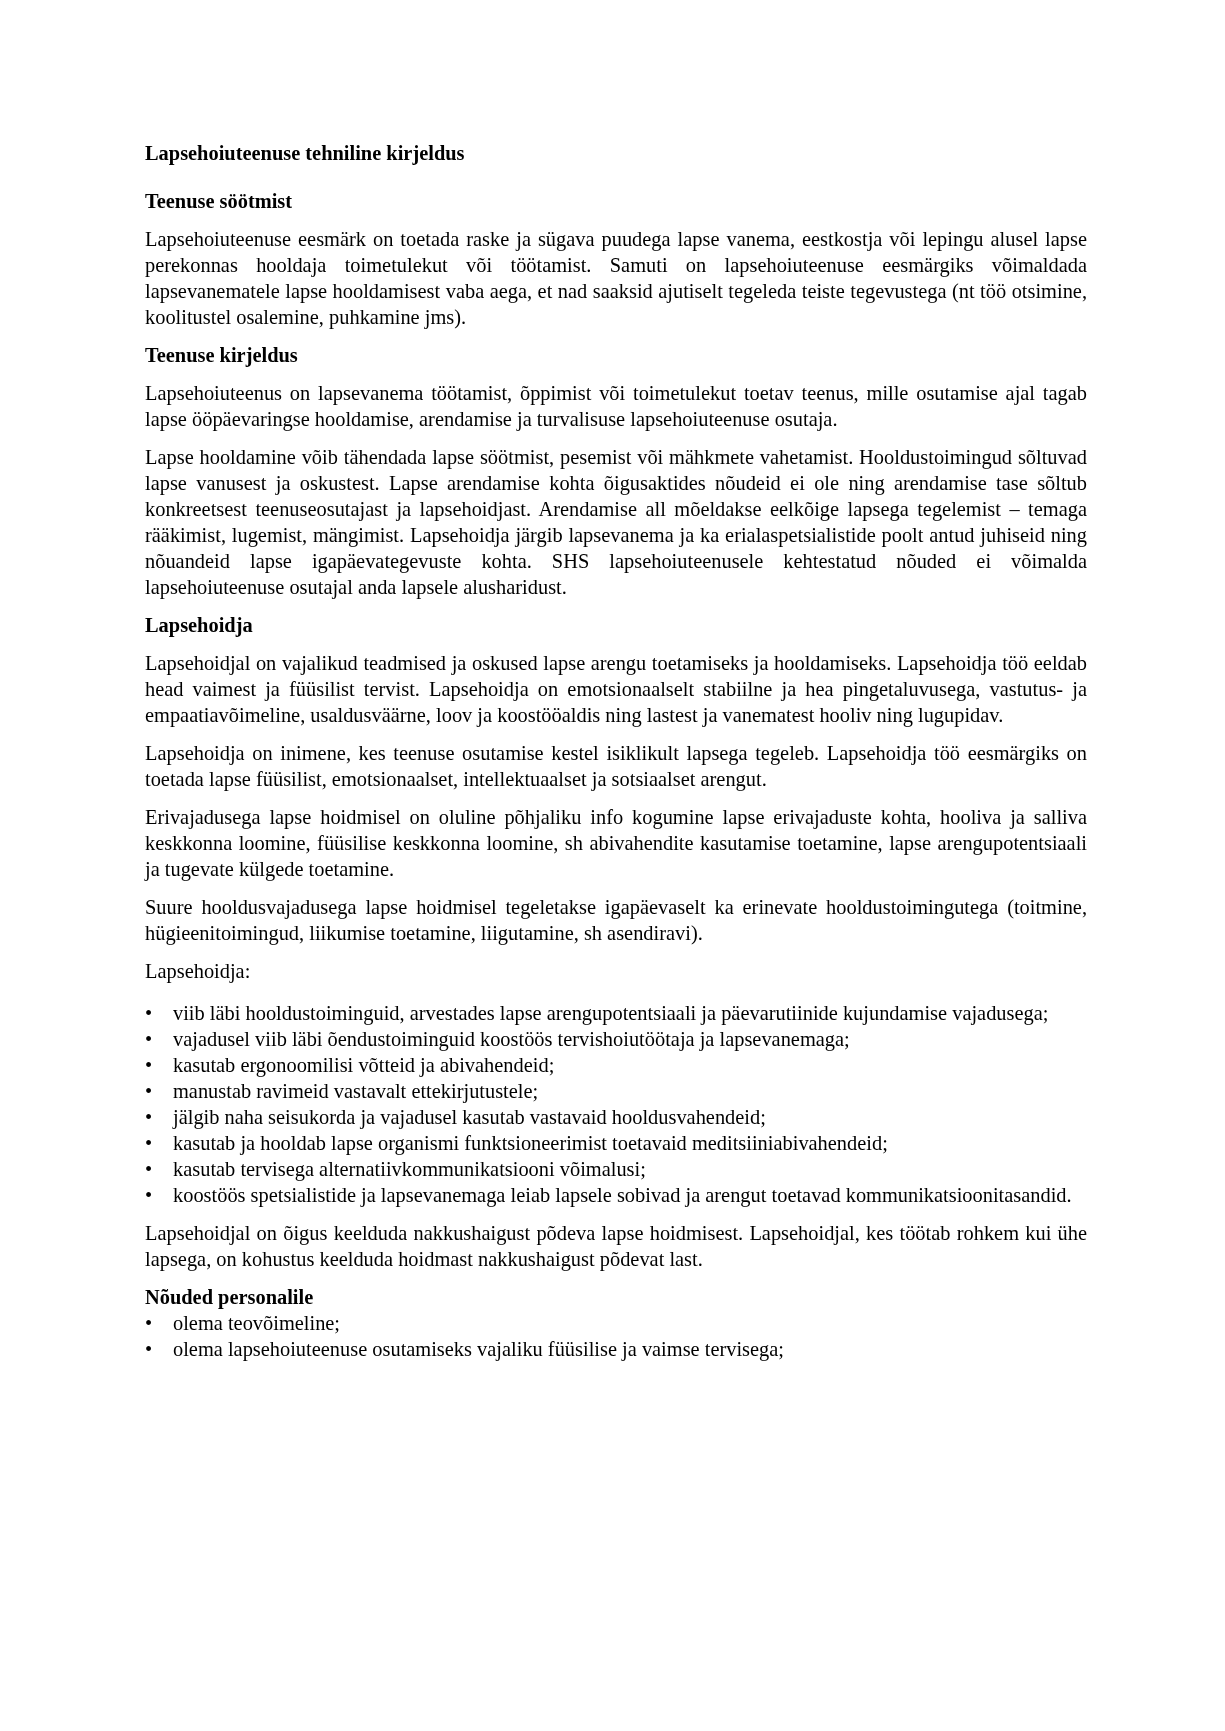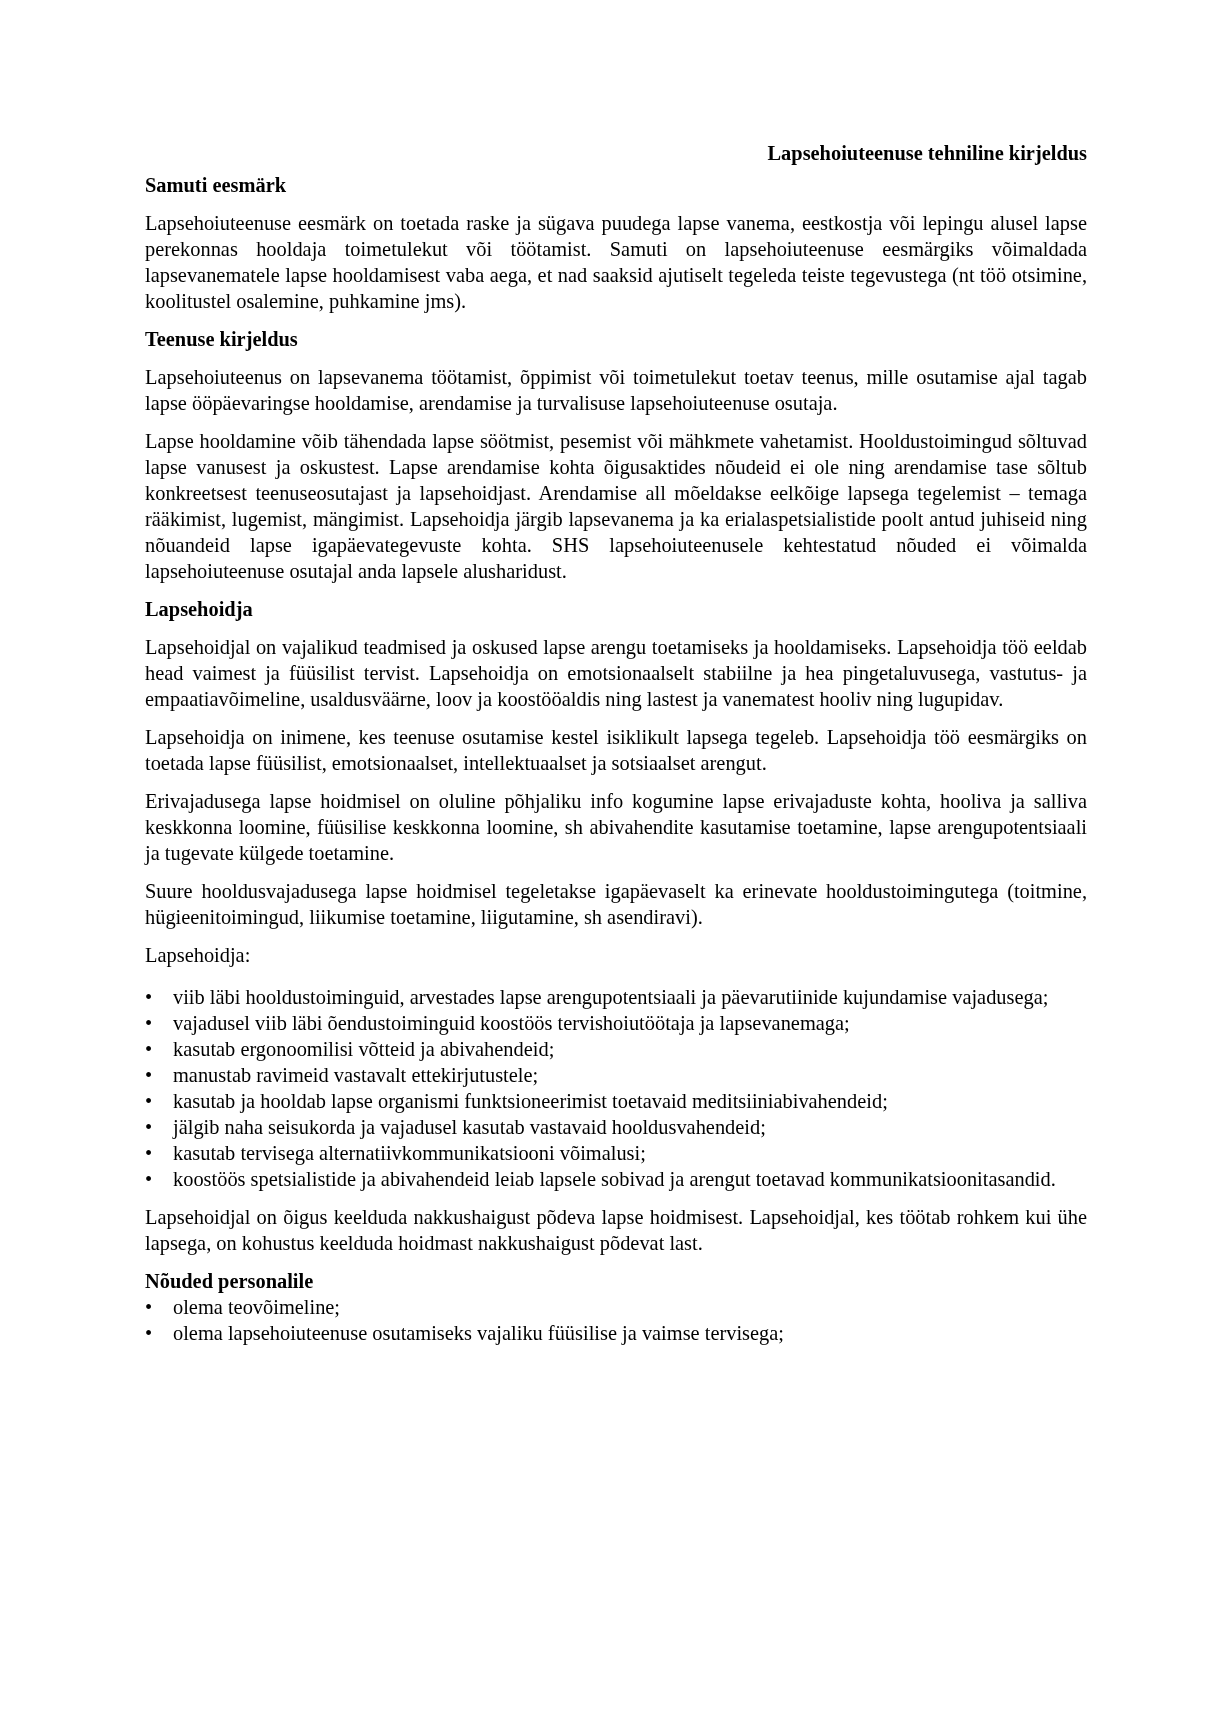--- a/index.html
+++ b/index.html
@@ -22,21 +22,21 @@
       width: 942px;
       font-size: 20.4px;
       line-height: 26px;
     }
     .h {
       font-weight: bold;
       margin: 0 0 12px 0;
       font-size: 20.4px;
       line-height: 26px;
     }
-    .h.first { margin-bottom: 6px; text-align: right; }
+    .h.first { margin-bottom: 22px; }
     p {
       margin: 0 0 12px 0;
       text-align: justify;
     }
     ul {
       list-style: none;
       margin: 16px 0 12px 0;
       padding: 0;
     }
     ul li {
@@ -51,42 +51,42 @@
       top: 0;
     }
     ul.tight { margin-top: -12px; }
   </style>
 </head>
 <body>
 
 <div class="page">
   <div class="h first">Lapsehoiuteenuse tehniline kirjeldus</div>
 
-  <div class="h">Samuti eesmärk</div>
+  <div class="h">Teenuse söötmist</div>
   <p>Lapsehoiuteenuse eesmärk on toetada raske ja sügava puudega lapse vanema, eestkostja või lepingu alusel lapse perekonnas hooldaja toimetulekut või töötamist. Samuti on lapsehoiuteenuse eesmärgiks võimaldada lapsevanematele lapse hooldamisest vaba aega, et nad saaksid ajutiselt tegeleda teiste tegevustega (nt töö otsimine, koolitustel osalemine, puhkamine jms).</p>
 
   <div class="h">Teenuse kirjeldus</div>
   <p>Lapsehoiuteenus on lapsevanema töötamist, õppimist või toimetulekut toetav teenus, mille osutamise ajal tagab lapse ööpäevaringse hooldamise, arendamise ja turvalisuse lapsehoiuteenuse osutaja.</p>
   <p>Lapse hooldamine võib tähendada lapse söötmist, pesemist või mähkmete vahetamist. Hooldustoimingud sõltuvad lapse vanusest ja oskustest. Lapse arendamise kohta õigusaktides nõudeid ei ole ning arendamise tase sõltub konkreetsest teenuseosutajast ja lapsehoidjast. Arendamise all mõeldakse eelkõige lapsega tegelemist – temaga rääkimist, lugemist, mängimist. Lapsehoidja järgib lapsevanema ja ka erialaspetsialistide poolt antud juhiseid ning nõuandeid lapse igapäevategevuste kohta. SHS lapsehoiuteenusele kehtestatud nõuded ei võimalda lapsehoiuteenuse osutajal anda lapsele alusharidust.</p>
 
   <div class="h">Lapsehoidja</div>
   <p>Lapsehoidjal on vajalikud teadmised ja oskused lapse arengu toetamiseks ja hooldamiseks. Lapsehoidja töö eeldab head vaimest ja füüsilist tervist. Lapsehoidja on emotsionaalselt stabiilne ja hea pingetaluvusega, vastutus- ja empaatiavõimeline, usaldusväärne, loov ja koostööaldis ning lastest ja vanematest hooliv ning lugupidav.</p>
   <p>Lapsehoidja on inimene, kes teenuse osutamise kestel isiklikult lapsega tegeleb. Lapsehoidja töö eesmärgiks on toetada lapse füüsilist, emotsionaalset, intellektuaalset ja sotsiaalset arengut.</p>
   <p>Erivajadusega lapse hoidmisel on oluline põhjaliku info kogumine lapse erivajaduste kohta, hooliva ja salliva keskkonna loomine, füüsilise keskkonna loomine, sh abivahendite kasutamise toetamine, lapse arengupotentsiaali ja tugevate külgede toetamine.</p>
   <p>Suure hooldusvajadusega lapse hoidmisel tegeletakse igapäevaselt ka erinevate hooldustoimingutega (toitmine, hügieenitoimingud, liikumise toetamine, liigutamine, sh asendiravi).</p>
   <p>Lapsehoidja:</p>
   <ul>
     <li>viib läbi hooldustoiminguid, arvestades lapse arengupotentsiaali ja päevarutiinide kujundamise vajadusega;</li>
     <li>vajadusel viib läbi õendustoiminguid koostöös tervishoiutöötaja ja lapsevanemaga;</li>
     <li>kasutab ergonoomilisi võtteid ja abivahendeid;</li>
     <li>manustab ravimeid vastavalt ettekirjutustele;</li>
+    <li>jälgib naha seisukorda ja vajadusel kasutab vastavaid hooldusvahendeid;</li>
     <li>kasutab ja hooldab lapse organismi funktsioneerimist toetavaid meditsiiniabivahendeid;</li>
-    <li>jälgib naha seisukorda ja vajadusel kasutab vastavaid hooldusvahendeid;</li>
     <li>kasutab tervisega alternatiivkommunikatsiooni võimalusi;</li>
-    <li>koostöös spetsialistide ja abivahendeid leiab lapsele sobivad ja arengut toetavad kommunikatsioonitasandid.</li>
+    <li>koostöös spetsialistide ja lapsevanemaga leiab lapsele sobivad ja arengut toetavad kommunikatsioonitasandid.</li>
   </ul>
   <p>Lapsehoidjal on õigus keelduda nakkushaigust põdeva lapse hoidmisest. Lapsehoidjal, kes töötab rohkem kui ühe lapsega, on kohustus keelduda hoidmast nakkushaigust põdevat last.</p>
 
   <div class="h">Nõuded personalile</div>
   <ul class="tight">
     <li>olema teovõimeline;</li>
     <li>olema lapsehoiuteenuse osutamiseks vajaliku füüsilise ja vaimse tervisega;</li>
   </ul>
 </div>
 

